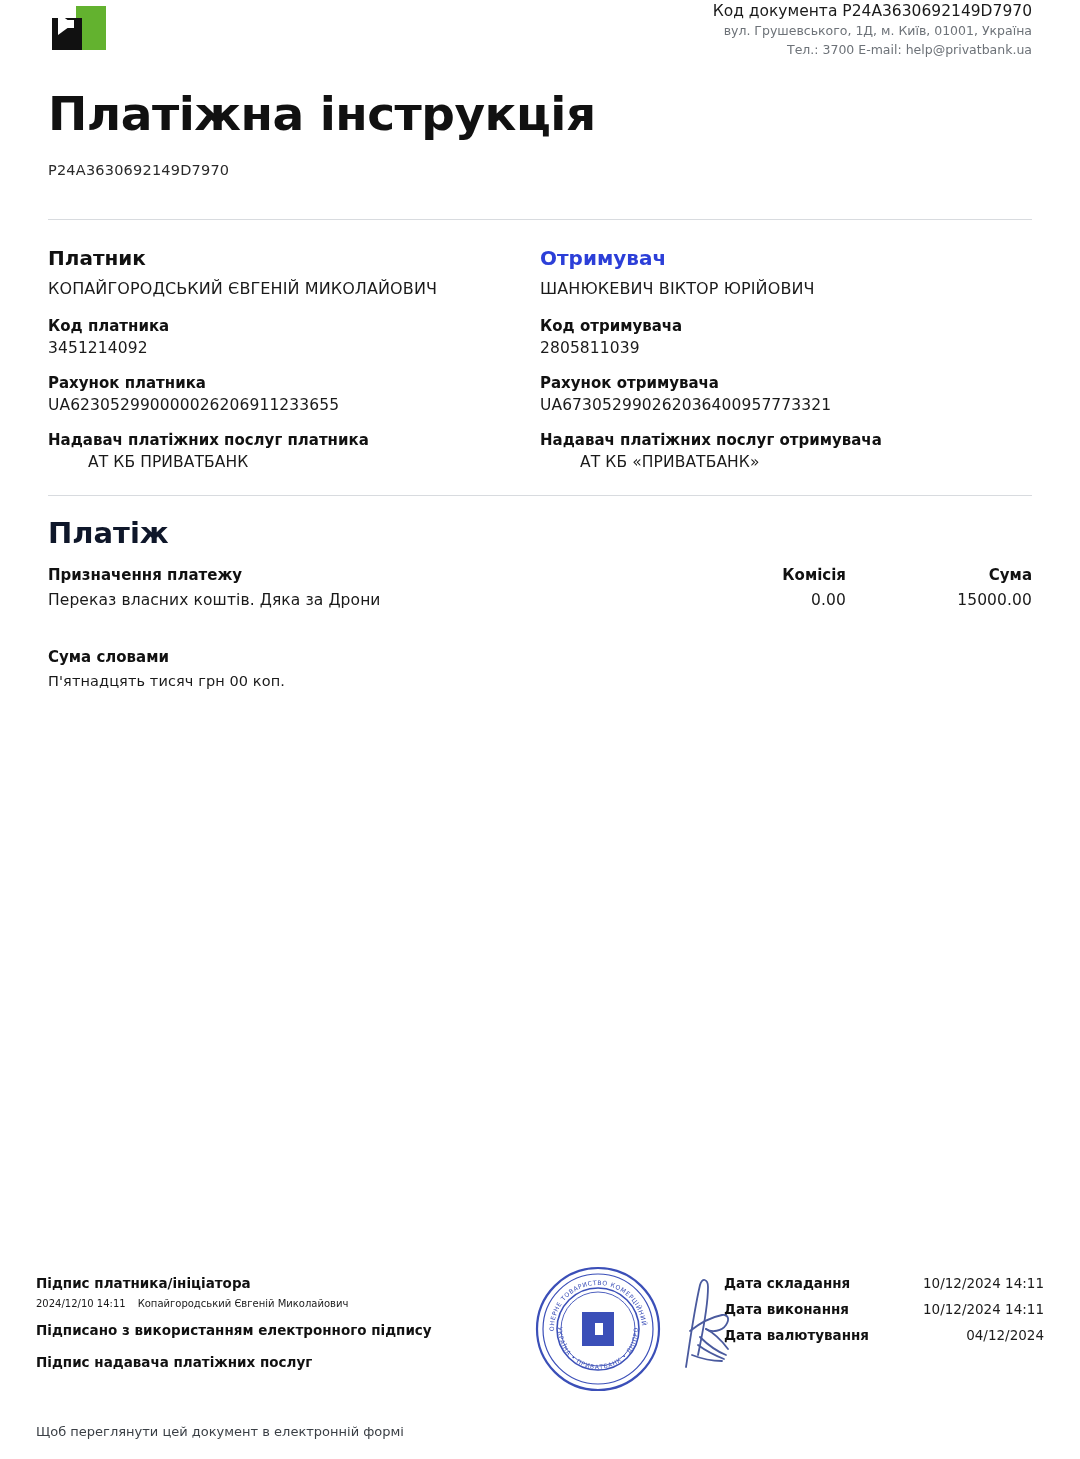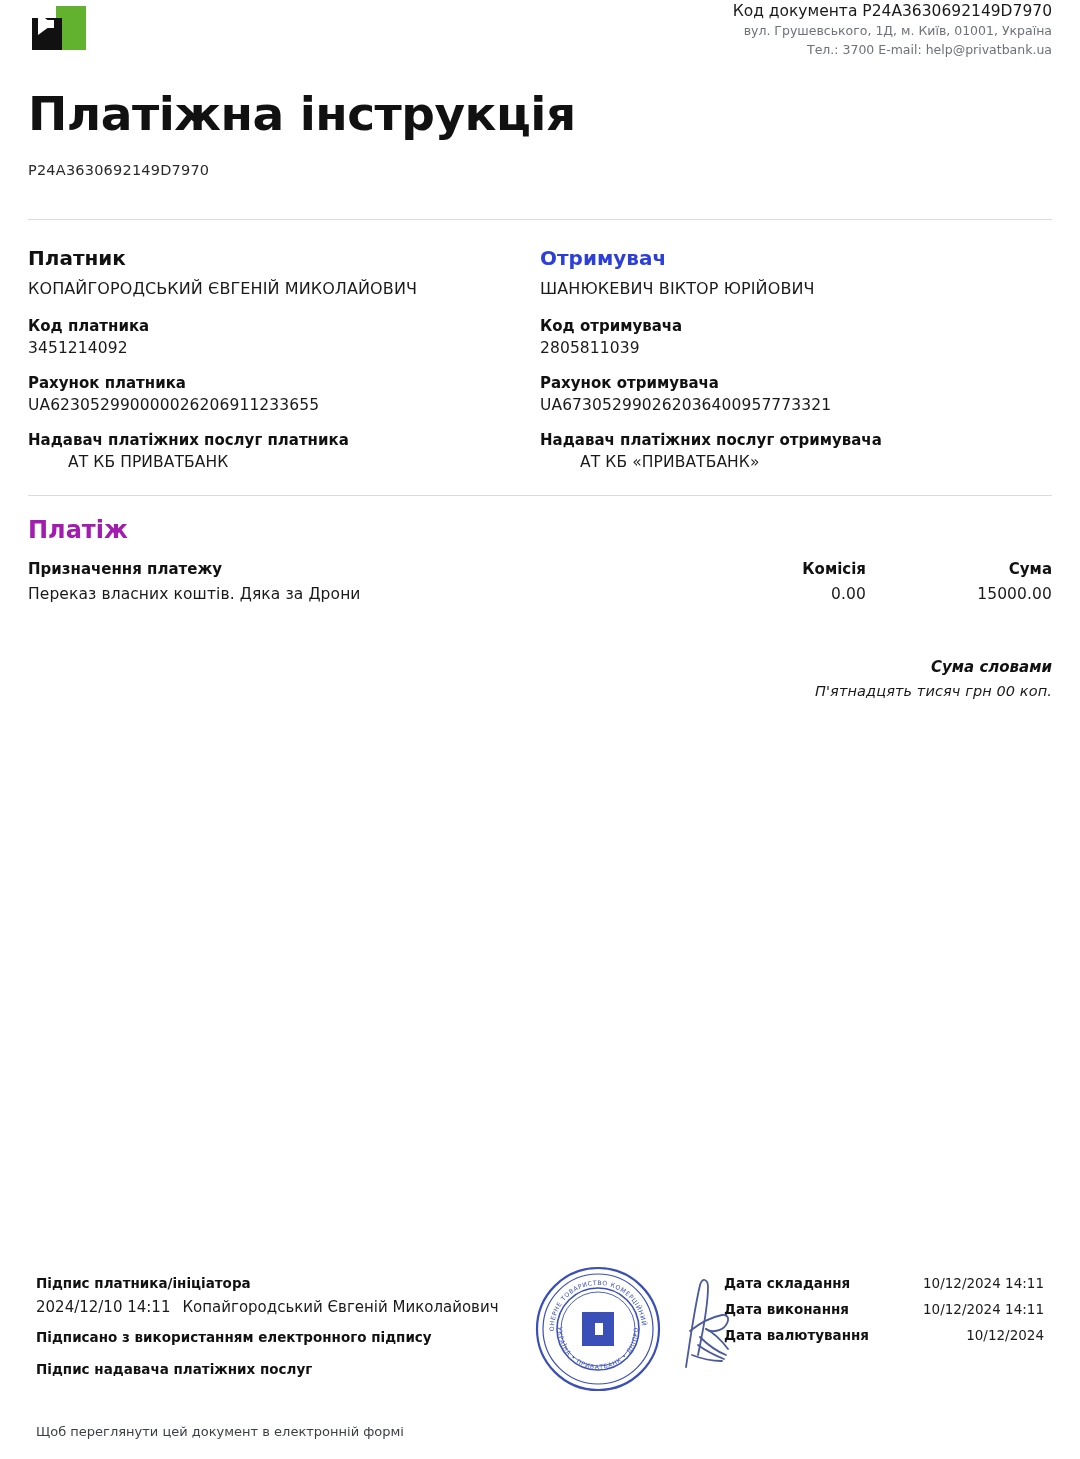--- a/index.html
+++ b/index.html
@@ -14,21 +14,21 @@
     position: relative;
     font-family: "DejaVu Sans", "Liberation Sans", sans-serif;
     color: #1a1a1a;
     -webkit-font-smoothing: antialiased;
   }
   .page {
     position: relative;
     width: 1080px;
     height: 1459px;
     box-sizing: border-box;
-    padding: 0 28px;
+    padding: 0 48px;
   }
 
   
   .header {
     position: relative;
     height: 62px;
   }
   .logo {
     position: absolute;
     left: 4px;
@@ -143,43 +143,41 @@
 
   .rule.mid { margin-top: 24px; }
 
   
   .payment {
     padding-top: 20px;
     position: relative;
   }
   .payment h2 {
     margin: 0 0 16px 0;
-    font-size: 24px;
-    font-weight: 700;
-    color: #a21caf;
+    font-size: 29px;
+    font-weight: 700;
+    color: #0f172a;
   }
   .pay-row {
     display: flex;
     align-items: flex-start;
   }
   .purpose {
     flex: 1 1 auto;
   }
   .pay-num {
     width: 170px;
     text-align: right;
     padding-left: 16px;
   }
   .pay-num .field-label,
   .purpose .field-label { margin-bottom: 7px; }
   .pay-num .field-value { margin-bottom: 0; }
   .sum-words {
-    margin-top: 38px;
-    text-align: right;
-    font-style: italic;
+    margin-top: 22px;
   }
   .sum-words .field-label { margin-bottom: 7px; }
   .sum-words .field-value { margin-bottom: 0; font-size: 14.5px; }
 
   
   .footer {
     position: absolute;
     left: 36px;
     right: 36px;
     bottom: 52px;
@@ -191,21 +189,21 @@
   .sign-left {
     width: 470px;
   }
   .sign-left .sl {
     font-size: 13.5px;
     font-weight: 700;
     color: #111111;
     margin-bottom: 7px;
   }
   .sign-left .sv {
-    font-size: 15px;
+    font-size: 10px;
     color: #1a1a1a;
     margin-bottom: 13px;
   }
   .sign-left .sv .sv-date { margin-right: 12px; }
   .stamp-wrap {
     flex: 1 1 auto;
     position: relative;
     height: 132px;
   }
   .stamp {
@@ -377,21 +375,21 @@
         <div class="date-row">
           <span class="dl">Дата складання</span>
           <span class="dv">10/12/2024 14:11</span>
         </div>
         <div class="date-row">
           <span class="dl">Дата виконання</span>
           <span class="dv">10/12/2024 14:11</span>
         </div>
         <div class="date-row">
           <span class="dl">Дата валютування</span>
-          <span class="dv">10/12/2024</span>
+          <span class="dv">04/12/2024</span>
         </div>
       </div>
 
     </div>
   </div>
 
   <div class="efoot">Щоб переглянути цей документ в електронній формі</div>
 
 </div>
 

